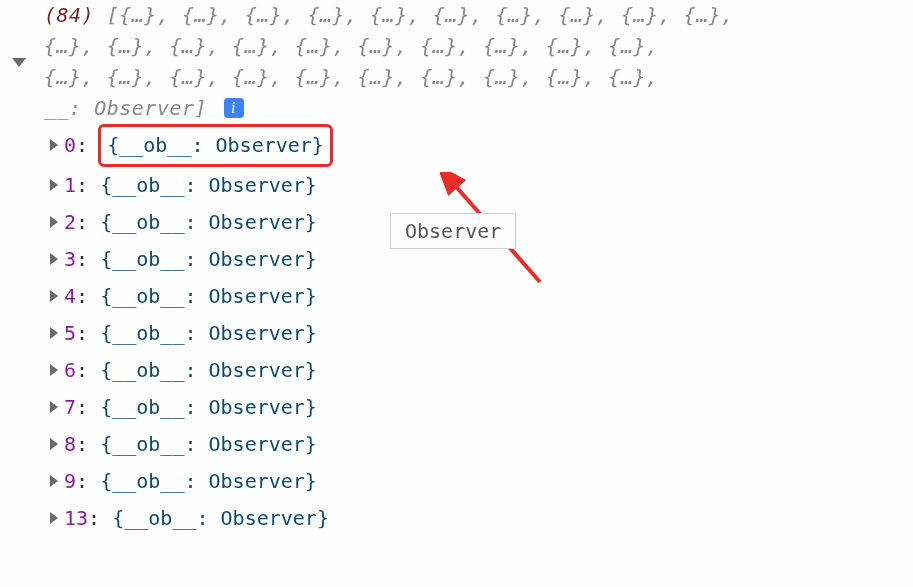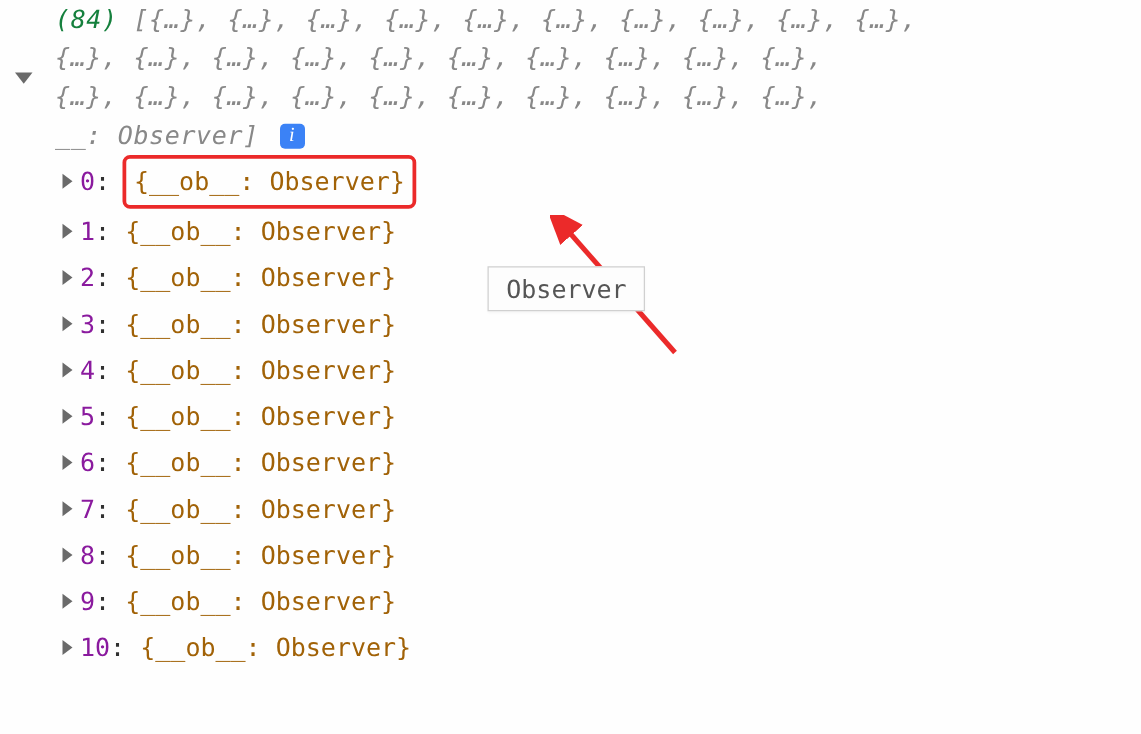--- a/index.html
+++ b/index.html
@@ -37,21 +37,21 @@
       font-style: italic;
       color: #888;
       padding-left: 26px;
       line-height: 1.55;
       white-space: nowrap;
       letter-spacing: 0.5px;
     }
     
     .summary-count {
       font-style: italic;
-      color: #15803d;
+      color: #7f1d1d;
     }
     
     .summary-end {
       display: inline;
       font-style: italic;
       margin-top: 13px;
     }
     
     .info-badge {
       display: inline-flex;
@@ -87,21 +87,21 @@
       border-left: 8px solid #6a6a6a;
       margin-right: 6px;
       vertical-align: 1px;
     }
     
     .idx {
       color: #8a1a9e;
     }
     
     .obj-text {
-      color: #a16207;
+      color: #0c4a6e;
     }
     
     .hl {
       display: inline-block;
       border: 3px solid #eb2a2a;
       border-radius: 6px;
       padding: 0 6px;
       margin-left: -2px;
     }
     
@@ -145,21 +145,21 @@
       <div class="item-row"><span class="row-arrow"></span><span class="idx">0</span><span>: </span><span class="hl"><span class="obj-text">{__ob__: Observer}</span></span></div>
       <div class="item-row"><span class="row-arrow"></span><span class="idx">1</span><span>: </span><span class="obj-text">{__ob__: Observer}</span></div>
       <div class="item-row"><span class="row-arrow"></span><span class="idx">2</span><span>: </span><span class="obj-text">{__ob__: Observer}</span></div>
       <div class="item-row"><span class="row-arrow"></span><span class="idx">3</span><span>: </span><span class="obj-text">{__ob__: Observer}</span></div>
       <div class="item-row"><span class="row-arrow"></span><span class="idx">4</span><span>: </span><span class="obj-text">{__ob__: Observer}</span></div>
       <div class="item-row"><span class="row-arrow"></span><span class="idx">5</span><span>: </span><span class="obj-text">{__ob__: Observer}</span></div>
       <div class="item-row"><span class="row-arrow"></span><span class="idx">6</span><span>: </span><span class="obj-text">{__ob__: Observer}</span></div>
       <div class="item-row"><span class="row-arrow"></span><span class="idx">7</span><span>: </span><span class="obj-text">{__ob__: Observer}</span></div>
       <div class="item-row"><span class="row-arrow"></span><span class="idx">8</span><span>: </span><span class="obj-text">{__ob__: Observer}</span></div>
       <div class="item-row"><span class="row-arrow"></span><span class="idx">9</span><span>: </span><span class="obj-text">{__ob__: Observer}</span></div>
-      <div class="item-row"><span class="row-arrow"></span><span class="idx">10</span><span>: </span><span class="obj-text">{__ob__: Observer}</span></div>
+      <div class="item-row"><span class="row-arrow"></span><span class="idx">13</span><span>: </span><span class="obj-text">{__ob__: Observer}</span></div>
     </div>
 </div>
 
 <svg class="arrow-svg" width="120" height="120">
   <defs>
     <marker id="ah" markerWidth="10" markerHeight="10" refX="2" refY="3" orient="auto">
       <path d="M0,0 L0,6 L8,3 z" fill="#eb2a2a"></path>
     </marker>
   </defs>
   <line x1="100" y1="110" x2="12" y2="10" stroke="#eb2a2a" stroke-width="4" marker-end="url(#ah)"></line>

